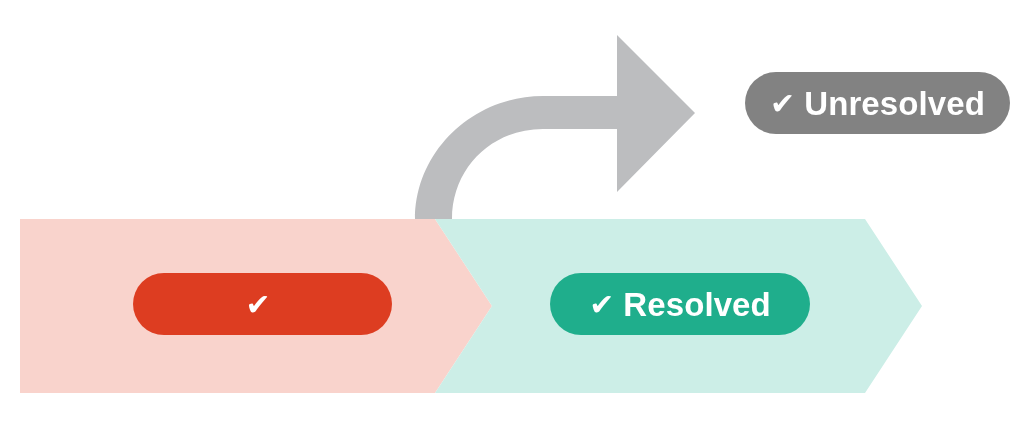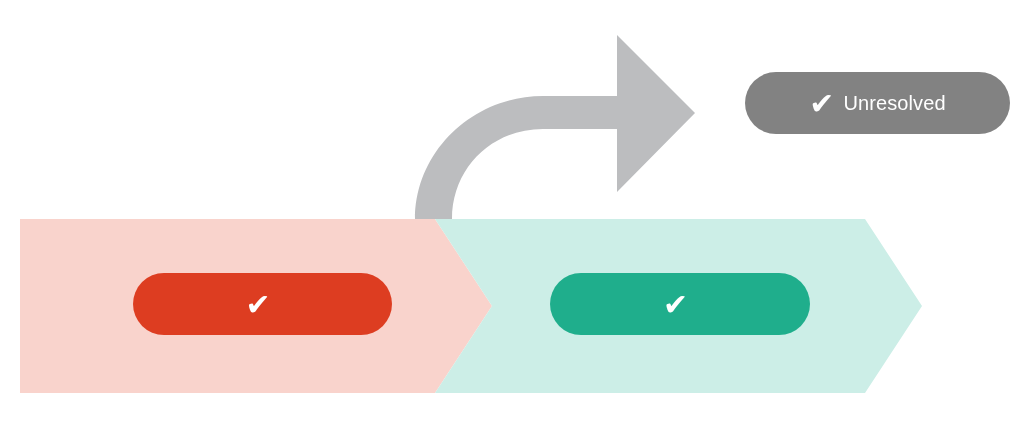--- a/index.html
+++ b/index.html
@@ -37,23 +37,24 @@
   }
   .pill .check {
     font-size: 30px;
     line-height: 1;
     margin-right: 9px;
     position: relative;
     top: 1px;
     font-family: "DejaVu Sans", sans-serif;
   }
   .pill .pill-label {
-    font-size: 20px;
+    font-size: 33px;
     line-height: 1;
     letter-spacing: 0.1px;
+    font-weight: bold;
   }
   #pill-urgent {
     left: 133px;
     top: 273px;
     width: 259px;
     height: 62px;
     background: #dd3d21;
   }
   #pill-resolved {
     left: 550px;
@@ -93,20 +94,21 @@
              C 472,96 415,152 415,219
              Z" fill="#bcbdbf"></path>
   </svg>
 
   <div class="pill" id="pill-urgent">
     <span class="check">✔</span>
   </div>
 
   <div class="pill" id="pill-resolved">
     <span class="check">✔</span>
+    <span class="pill-label">Resolved</span>
   </div>
 
   <div class="pill" id="pill-unresolved">
     <span class="check">✔</span>
     <span class="pill-label">Unresolved</span>
   </div>
 
 </div>
 
 </body></html>

